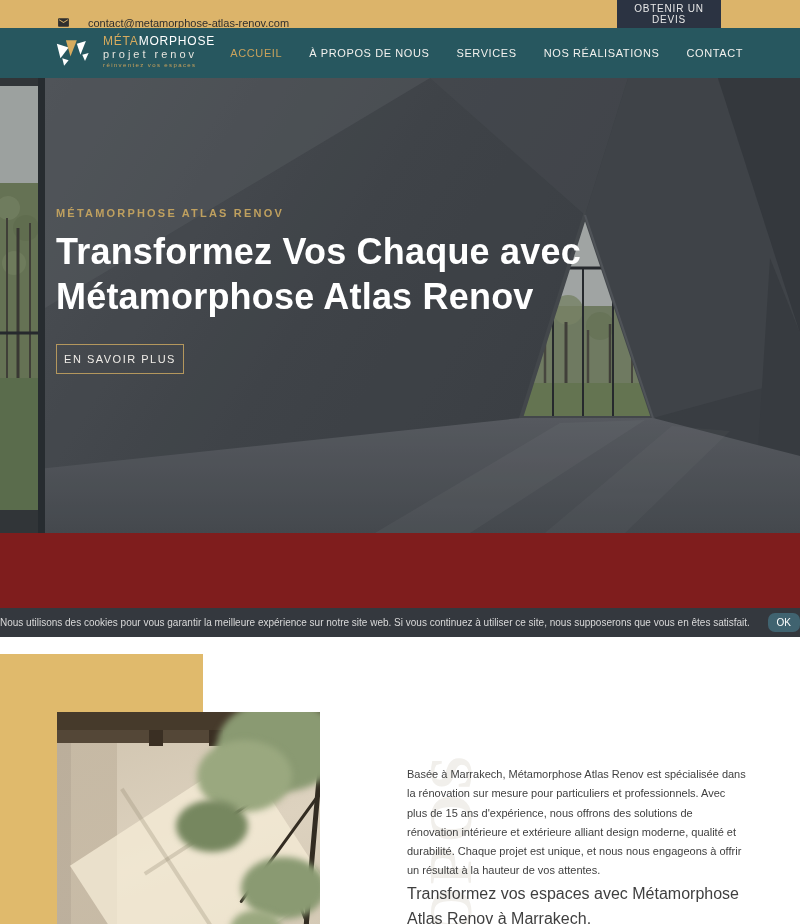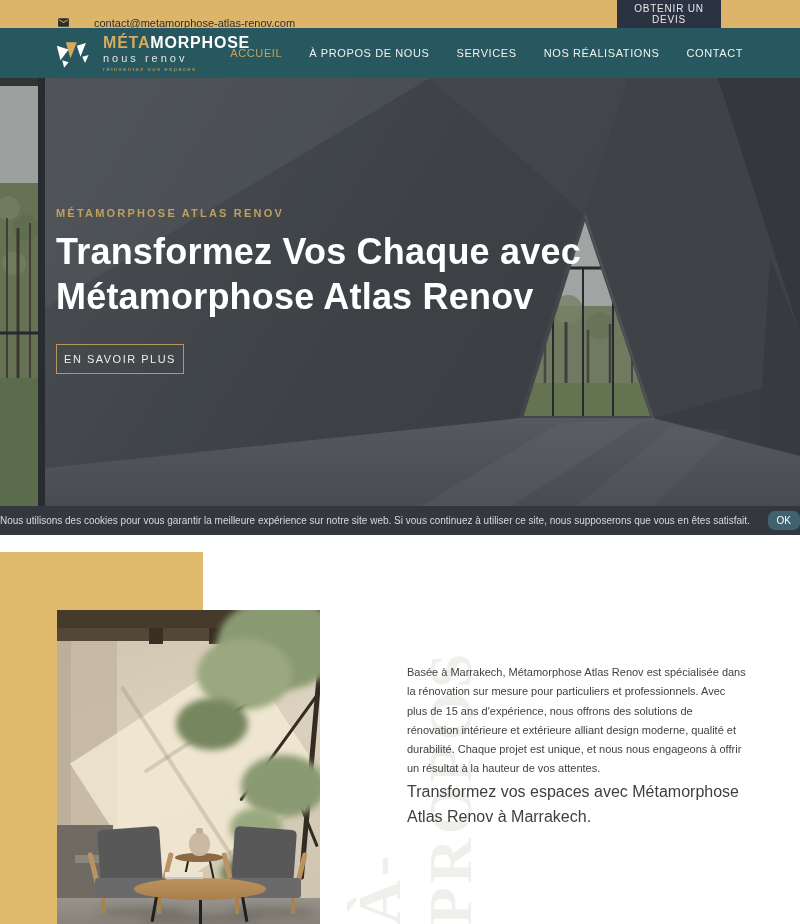--- a/index.html
+++ b/index.html
@@ -4,44 +4,44 @@
 <style>
   * { margin:0; padding:0; box-sizing:border-box; }
   html,body { width:800px; }
   body {
     font-family:"Liberation Sans", sans-serif;
     width:800px; height:924px; position:relative; background:#fff; overflow:hidden;
   }
 
   
   .topbar { position:relative; height:28px; background:#dcb46a; }
-  .topbar-email { position:absolute; left:57px; top:0; height:45px; display:flex; align-items:center; gap:24px;
+  .topbar-email { position:absolute; left:57px; top:0; height:45px; display:flex; align-items:center; gap:18px;
     font-size:11px; color:#2e2e2e; cursor:pointer; }
   .topbar-phone { position:absolute; left:408px; top:0; height:28px; display:flex; align-items:center; gap:6px;
     font-size:11px; color:#2e2e2e; cursor:pointer; }
   .topbar-cta { position:absolute; left:617px; top:0; width:104px; height:28px; background:#2b3342;
     color:#e8e8e8; font-size:10px; letter-spacing:0.8px; border:none; display:flex; align-items:center;
     justify-content:center; cursor:pointer; font-family:inherit; }
   .topbar .icon svg { display:block; }
 
   
   .nav { position:relative; height:50px; background:#27575f; }
   .logo { position:absolute; left:55px; top:7px; display:flex; align-items:center; gap:8px; cursor:pointer; }
   .logo-mark svg { display:block; }
   .logo-text { display:flex; flex-direction:column; line-height:1.05; }
-  .logo-title { font-size:16px; font-weight:bold; letter-spacing:0.8px; color:#fff; }
+  .logo-title { font-size:12px; font-weight:normal; letter-spacing:0.8px; color:#fff; }
   .logo-title .accent { color:#d7ab5e; }
   .logo-sub { font-size:11px; letter-spacing:3px; color:#e7e5df; font-weight:normal; margin-top:1px; }
   .logo-tag { font-size:6px; letter-spacing:1.4px; color:#c9a25c; margin-top:2px; }
   .nav-links { position:absolute; right:57px; top:0; height:50px; display:flex; align-items:center; gap:27px; }
   .nav-link { font-size:11px; letter-spacing:0.6px; color:#f2f1ee; cursor:pointer; white-space:nowrap; }
   .nav-link.active { color:#c9a25c;text-align:center; }
 
   
-  .hero { position:relative; height:457px; overflow:hidden; background:#0f172a; }
+  .hero { position:relative; height:559px; overflow:hidden; background:#7f1d1d; }
   .hero-bg { position:absolute; inset:0; }
   .hero-content { position:absolute; left:56px; top:129px; width:640px; }
   .hero-eyebrow { font-size:11px; font-weight:bold; letter-spacing:2.2px; color:#bfa05f; }
   .hero-title { margin-top:10px; font-size:36px; line-height:1.26; font-weight:600; color:#ffffff;
     letter-spacing:0.2px; }
   .hero-cta { position:absolute; left:56px; top:266px; width:128px; height:30px; background:transparent;
     border:1px solid #b4975d; color:#f0ede8; font-size:11px; letter-spacing:1.5px; cursor:pointer;
     font-family:inherit; display:flex; align-items:center; justify-content:center; }
 
   
@@ -124,21 +124,21 @@
         <polygon points="12,4 24,4 17,22" fill="#d7ab5e"></polygon>
         <polygon points="24,8 34,5 28,20" fill="#ffffff"></polygon>
         <polygon points="8,24 15,26 10,32" fill="#ffffff"></polygon>
         <polygon points="30,20 37,18 33,27" fill="#ffffff"></polygon>
       </svg>
     </span>
     <span class="logo-text">
       <span class="logo-title">
         <span class="accent">MÉTA</span><span>MORPHOSE</span>
       </span>
-      <span class="logo-sub">nous renov</span>
+      <span class="logo-sub">projet renov</span>
       <span class="logo-tag">réinventez vos espaces</span>
     </span>
   </div>
   <div class="nav-links">
     <span class="nav-link active">ACCUEIL</span>
     <span class="nav-link">À PROPOS DE NOUS</span>
     <span class="nav-link">SERVICES</span>
     <span class="nav-link">NOS RÉALISATIONS</span>
     <span class="nav-link">CONTACT</span>
   </div>

